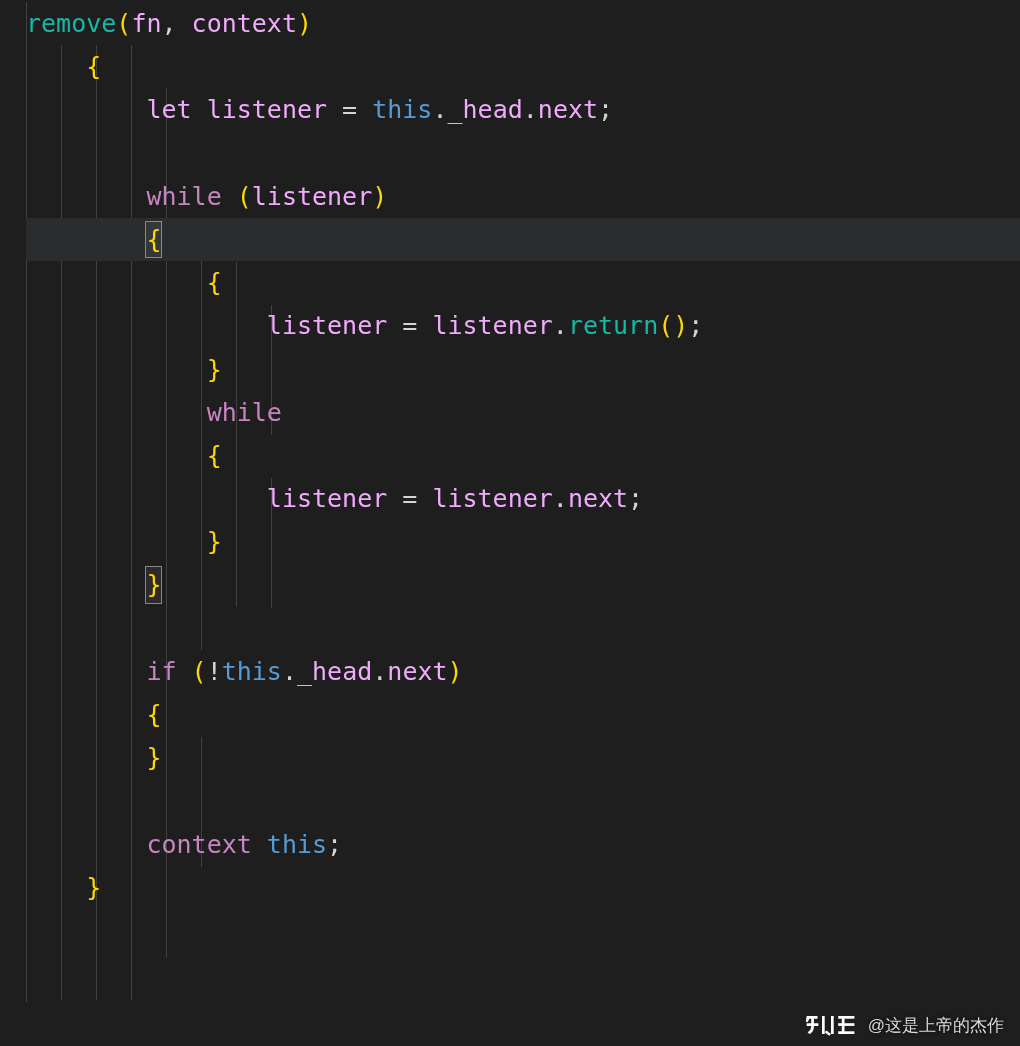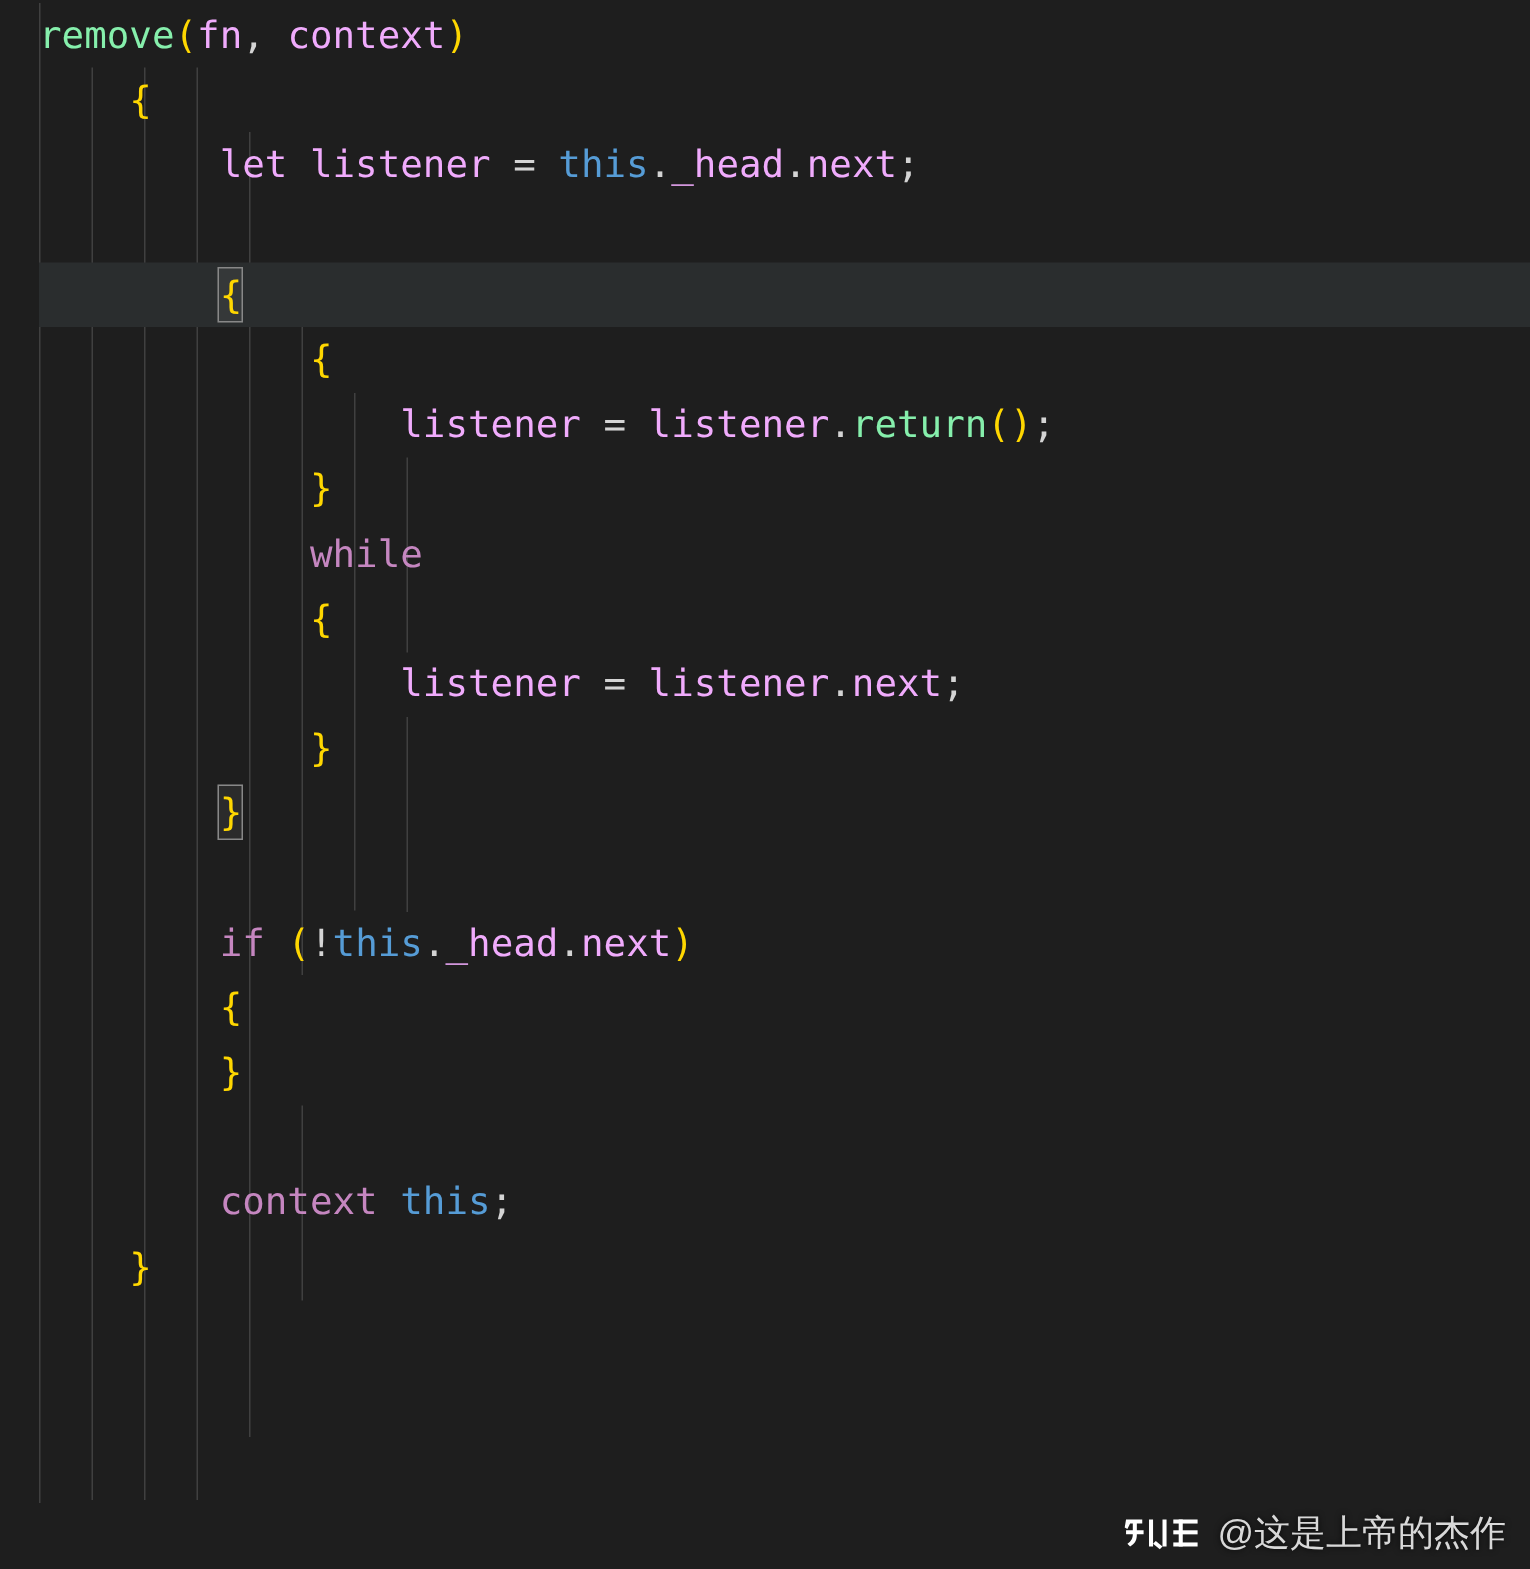--- a/index.html
+++ b/index.html
@@ -58,33 +58,33 @@
     border: 1px solid #888;
     background: rgba(120,120,120,0.15);
   }
   .match-box > span { position: relative; }
 
   
   .k-decl   { color: #f0abfc; }     
   .k-ctrl   { color: #c586c0; }     
   .var      { color: #f0abfc; }     
   .this     { color: #569cd6; }     
-  .func     { color: #86efac; margin-top: 43px; }     
+  .func     { color: #14b8a6; margin-top: 43px; }     
   .op       { color: #d4d4d4; }     
   .paren1   { color: #ffd700; }     
   .paren2   { color: #da70d6; }     
   .brace    { color: #ffd700; }
 
   .watermark {
     position: absolute;
     right: 16px;
     bottom: 8px;
     color: #d8d8d8;
     font-family: -apple-system, 'PingFang SC', 'Microsoft YaHei', sans-serif;
-    font-size: 24px;
+    font-size: 17px;
     display: flex;
     align-items: center;
     gap: 10px;
     text-shadow: 0 0 4px rgba(0,0,0,0.8);
   }
   .watermark svg { width: 54px; height: 26px; }
 </style>
 </head>
 <body>
 
@@ -102,20 +102,21 @@
     <div class="guide" style="left:245px; top:476px; height:130px;"></div>
     <div class="guide" style="left:175px; top:735px; height:130px;"></div>
   </div>
 
   <div class="code-area">
 
     <div class="line"><span class="func">remove</span><span class="paren1">(</span><span class="var">fn</span><span class="op">, </span><span class="var">context</span><span class="paren1">)</span></div>
     <div class="line">    <span class="brace">{</span></div>
     <div class="line">        <span class="k-decl">let</span> <span class="var">listener</span><span class="op"> = </span><span class="this">this</span><span class="op">.</span><span class="var">_head</span><span class="op">.</span><span class="var">next</span><span class="op">;</span></div>
     <div class="line"></div>
+    <div class="line">        <span class="k-ctrl">while</span><span> </span><span class="paren1">(</span><span class="var">listener</span><span class="paren1">)</span></div>
     <div class="line active">        <span class="match-box"><span class="brace">{</span></span></div>
     <div class="line">            <span class="brace">{</span></div>
     <div class="line">                <span class="var">listener</span><span class="op"> = </span><span class="var">listener</span><span class="op">.</span><span class="func">return</span><span class="paren1">(</span><span class="paren1">)</span><span class="op">;</span></div>
     <div class="line">            <span class="brace">}</span></div>
     <div class="line">            <span class="k-ctrl">while</span></div>
     <div class="line">            <span class="brace">{</span></div>
     <div class="line">                <span class="var">listener</span><span class="op"> = </span><span class="var">listener</span><span class="op">.</span><span class="var">next</span><span class="op">;</span></div>
     <div class="line">            <span class="brace">}</span></div>
     <div class="line">        <span class="match-box"><span class="brace">}</span></span></div>
     <div class="line"></div>

